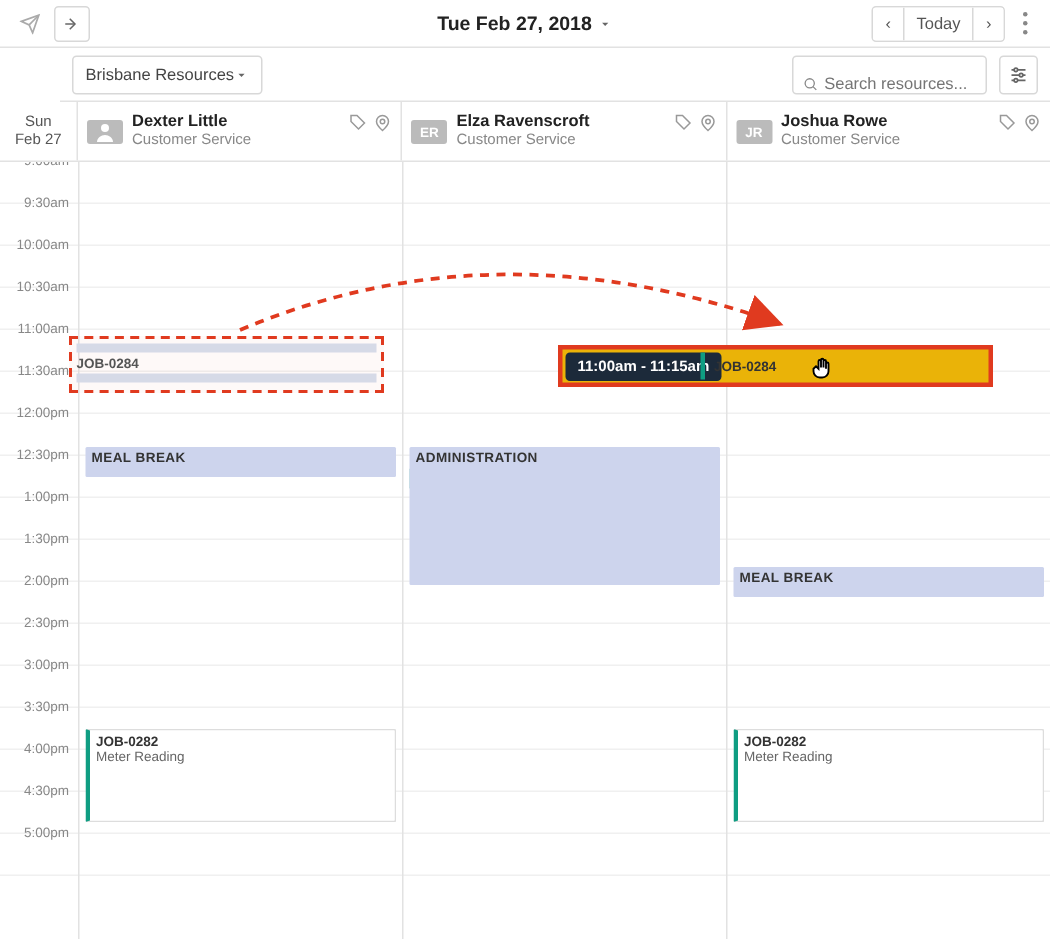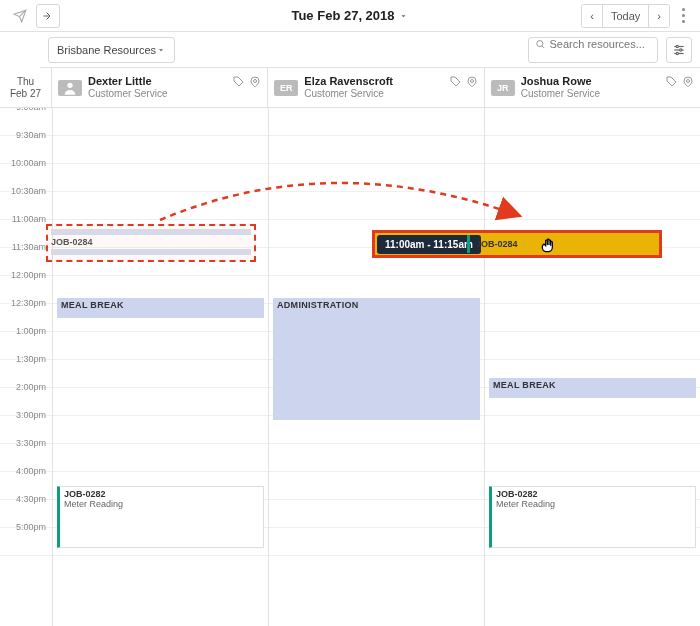--- a/index.html
+++ b/index.html
@@ -9,21 +9,21 @@
 .tb-left { display: flex; gap: 4px; align-items: center; }
 .icon-btn { width: 24px; height: 24px; display: flex; align-items: center; justify-content: center; border: 1px solid transparent; border-radius: 3px; cursor: pointer; color: #666; }
 .tb-center { position: absolute; left: 50%; transform: translateX(-50%); font-weight: 600; font-size: 13px; color: #222; display: flex; align-items: center; gap: 4px; cursor: pointer; }
 .tb-right { margin-left: auto; display: flex; align-items: center; gap: 4px; }
 .nav-group { display: flex; border: 1px solid #d8d8d8; border-radius: 3px; overflow: hidden; height: 24px; }
 .nav-group .nav-btn { border: none; background: #fff; padding: 0 8px; font-size: 11px; color: #555; cursor: pointer; display: flex; align-items: center; }
 .nav-group .nav-btn + .nav-btn { border-left: 1px solid #d8d8d8; }
 
 .toolbar { height: 36px; border-bottom: 1px solid #e2e2e2; display: flex; align-items: center; padding: 0 8px; gap: 8px; margin-left: 40px; }
 .dropdown { height: 26px; border: 1px solid #d8d8d8; border-radius: 3px; padding: 0 8px; display: flex; align-items: center; font-size: 11px; color: #444; min-width: 120px; justify-content: space-between; cursor: pointer; background: #fff; }
-.search-box { margin-left: auto; height: 26px; border: 1px solid #d8d8d8; border-radius: 3px; display: flex; align-items: flex-start; padding: 0 6px; width: 130px; }
+.search-box { margin-left: auto; height: 26px; border: 1px solid #d8d8d8; border-radius: 3px; display: flex; align-items: flex-end; padding: 0 6px; width: 130px; }
 .search-box input { border: none; outline: none; font-size: 11px; width: 100%; margin-left: 4px; }
 .filters-btn { height: 26px; width: 26px; border: 1px solid #d8d8d8; border-radius: 3px; display: flex; align-items: center; justify-content: center; cursor: pointer; }
 .menu-dots { height: 26px; width: 18px; display: flex; flex-direction: column; align-items: center; justify-content: center; gap: 3px; cursor: pointer; }
 .menu-dots span { width: 3px; height: 3px; background: #888; border-radius: 50%; }
 
 .header-row { height: 40px; border-bottom: 1px solid #e2e2e2; display: flex; }
 .time-head { width: 52px; border-right: 1px solid #e2e2e2; display: flex; flex-direction: column; align-items: center; justify-content: center; font-size: 10px; color: #555; line-height: 1.2; }
 .res-head { flex: 1; border-right: 1px solid #e2e2e2; display: flex; align-items: center; padding: 0 6px; position: relative; }
 .res-head:last-child { border-right: none; }
 .avatar { width: 24px; height: 16px; background: #bbb; color: #fff; font-size: 9px; font-weight: 600; display: flex; align-items: center; justify-content: center; border-radius: 2px; margin-right: 6px; flex-shrink: 0; }
@@ -116,21 +116,21 @@
         <line x1="4" y1="18" x2="20" y2="18"></line>
         <circle cx="9" cy="6" r="2" fill="#fff"></circle>
         <circle cx="15" cy="12" r="2" fill="#fff"></circle>
         <circle cx="9" cy="18" r="2" fill="#fff"></circle>
       </svg>
   </div>
 </div>
 
 <div class="header-row">
   <div class="time-head">
-    <div>Thu</div>
+    <div>Sun</div>
     <div>Feb 27</div>
   </div>
   <div class="res-head">
     <div class="avatar">
       <svg width="16" height="16" viewBox="0 0 24 24" fill="#fff">
           <circle cx="12" cy="8" r="4"></circle>
           <path d="M4 22c0-4 4-7 8-7s8 3 8 7"></path>
         </svg>
     </div>
     <div>
@@ -210,20 +210,23 @@
       <div class="slot">
         <div class="label">1:00pm</div>
       </div>
       <div class="slot">
         <div class="label">1:30pm</div>
       </div>
       <div class="slot">
         <div class="label">2:00pm</div>
       </div>
       <div class="slot">
+        <div class="label">2:30pm</div>
+      </div>
+      <div class="slot">
         <div class="label">3:00pm</div>
       </div>
       <div class="slot">
         <div class="label">3:30pm</div>
       </div>
       <div class="slot">
         <div class="label">4:00pm</div>
       </div>
       <div class="slot">
         <div class="label">4:30pm</div>
@@ -241,21 +244,21 @@
       <div class="event white" style="top:378px;height:62px;">
         <div class="title">JOB-0282</div>
         <div class="sub">Meter Reading</div>
       </div>
     </div>
 
     <div class="col">
       <div class="event white" style="top:160px;height:14px;margin-top:44px;">
         <div class="title">JOB-0283</div>
       </div>
-      <div class="event mb" style="top:190px;height:122px;">
+      <div class="event mb" style="top:190px;height:92px;">
         <div class="title">ADMINISTRATION</div>
       </div>
     </div>
 
     <div class="col">
       <div class="event mb" style="top:270px;height:20px;">
         <div class="title">MEAL BREAK</div>
       </div>
       <div class="event white" style="top:378px;height:62px;">
         <div class="title">JOB-0282</div>

